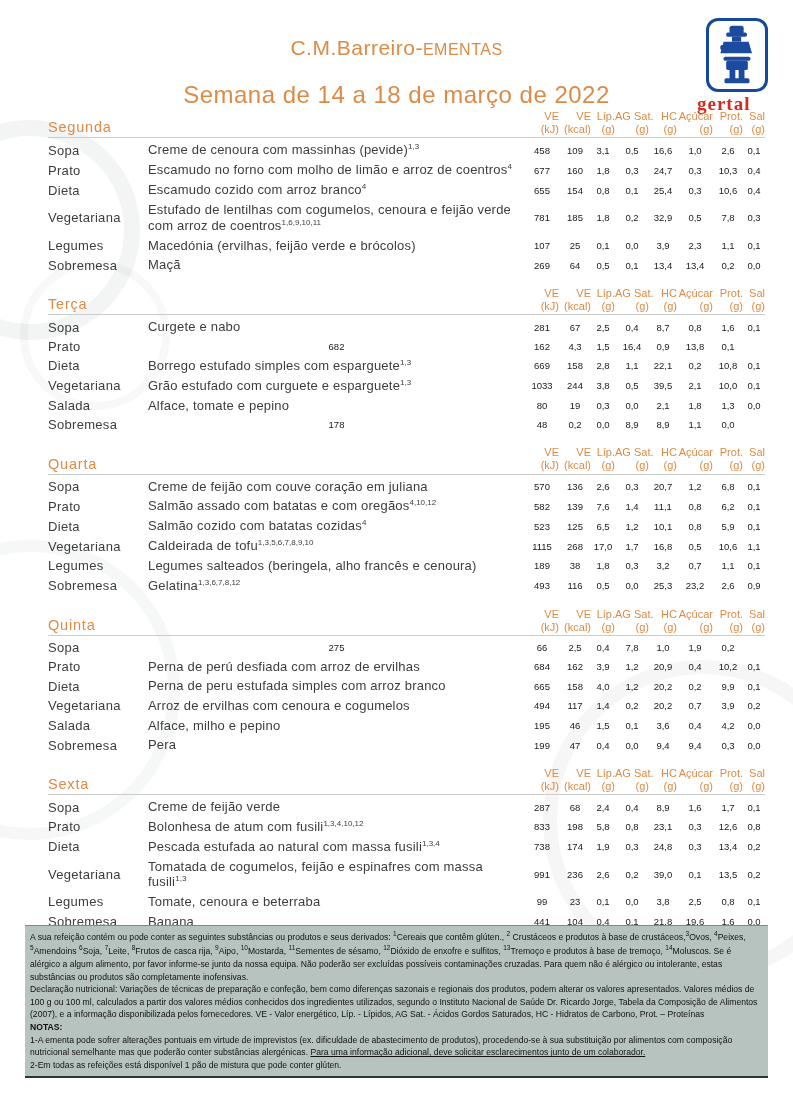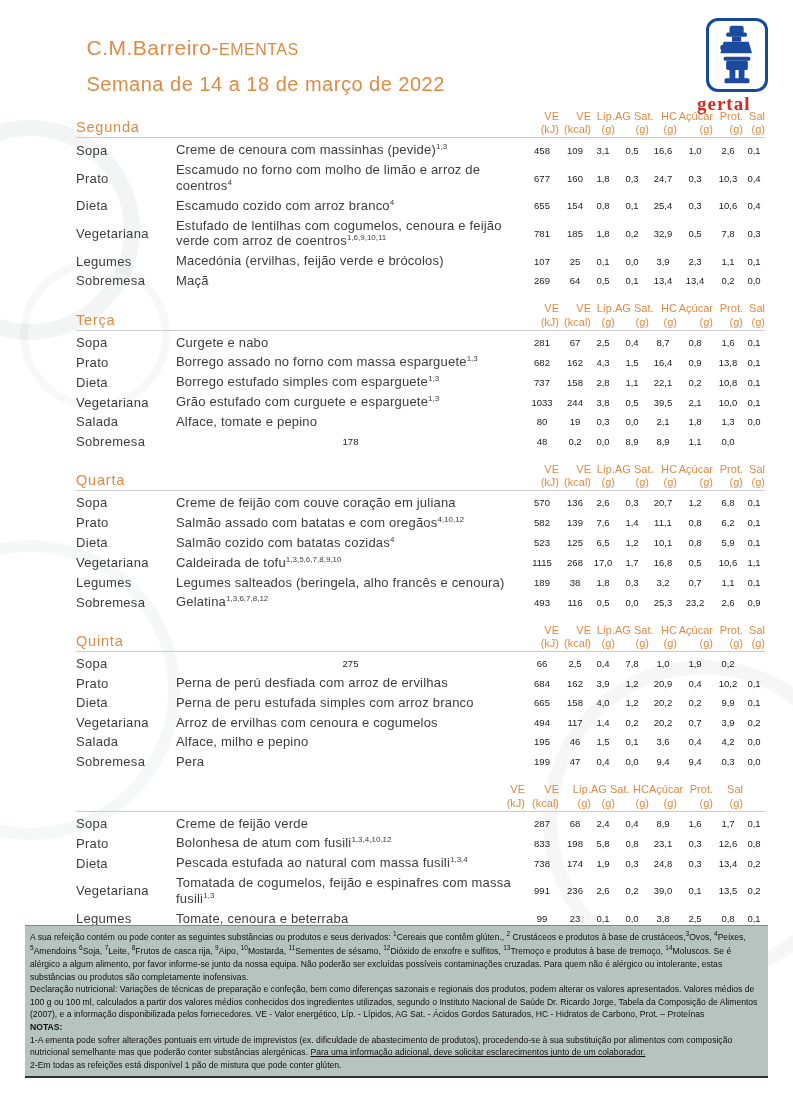--- a/index.html
+++ b/index.html
@@ -20,31 +20,31 @@
   .wm{position:absolute;border-radius:50%;pointer-events:none;z-index:0;}
   .wm1{width:220px;height:220px;left:-80px;top:120px;border:16px solid rgba(140,150,148,0.10);}
   .wm2{width:300px;height:300px;left:-120px;top:540px;border:12px solid rgba(140,150,148,0.08);}
   .wm3{width:320px;height:320px;right:-70px;top:660px;border:14px solid rgba(140,150,148,0.09);}
   .wm4{width:150px;height:150px;left:20px;top:260px;border:8px solid rgba(140,150,148,0.07);}
 
   .sheet{position:relative;z-index:1;width:100%;height:100%;}
 
   
   header{position:relative;padding-top:36px;height:104px;}
-  .titles{width:620px;margin:0 auto;text-align:left;color:var(--orange);}
+  .titles{width:620px;margin:0 auto;text-align:center;color:var(--orange);}
   .title-line1{font-size:21px;letter-spacing:0.5px;}
   .title-line1 .suffix{font-size:16px;letter-spacing:0.5px;}
-  .title-line2{font-size:20px;margin-top:13px;letter-spacing:0.5px;}
+  .title-line2{font-size:24px;margin-top:21px;letter-spacing:0.5px;}
   .logo{position:absolute;top:18px;right:16px;width:80px;}
   .logo-box{width:62px;height:74px;margin:0 auto;border:3px solid #16499b;border-radius:12px;background:#fff;display:flex;align-items:center;justify-content:center;}
   .logo-word{font-family:"Liberation Serif", serif;font-weight:bold;color:#d42b1e;font-size:19px;letter-spacing:1px;margin-top:1px;}
 
   
   main{padding:6px 28px 0 48px;}
-  section.day{margin-bottom:12px;margin-left:28px;}
+  section.day{margin-bottom:12px;}
   .day-header{display:grid;grid-template-columns:1fr var(--numcols);align-items:end;border-bottom:1px solid #cdcdcd;padding-bottom:1px;margin-bottom:2px;}
   .day-name{font-size:14.5px;font-weight:normal;color:var(--orange);letter-spacing:0.8px;padding-bottom:1px;}
   .col-h{text-align:right;font-size:11px;line-height:1.2;color:var(--orange);white-space:nowrap;}
   .menu-row{display:grid;grid-template-columns:100px 1fr var(--numcols);align-items:center;padding:2px 0;}
   .row-label{font-size:13px;color:var(--text);letter-spacing:0.3px;}
   .row-dish{font-size:13px;color:var(--text);line-height:1.2;padding-right:8px;letter-spacing:0.2px;}
   .row-dish sup{font-size:8px;letter-spacing:0;}
   .val{font-size:9.5px;text-align:center;color:#1a1a1a;white-space:nowrap;}
 
   
@@ -251,34 +251,33 @@
           <span class="val">67</span>
           <span class="val">2,5</span>
           <span class="val">0,4</span>
           <span class="val">8,7</span>
           <span class="val">0,8</span>
           <span class="val">1,6</span>
           <span class="val">0,1</span>
         </div>
         <div class="menu-row">
           <span class="row-label">Prato</span>
-          <span class="row-dish">Borrego assado no forno com massa esparguete<sup>1,3</sup></span>
           <span class="val">682</span>
           <span class="val">162</span>
           <span class="val">4,3</span>
           <span class="val">1,5</span>
           <span class="val">16,4</span>
           <span class="val">0,9</span>
           <span class="val">13,8</span>
           <span class="val">0,1</span>
         </div>
         <div class="menu-row">
           <span class="row-label">Dieta</span>
           <span class="row-dish">Borrego estufado simples com esparguete<sup>1,3</sup></span>
-          <span class="val">737</span>
+          <span class="val">669</span>
           <span class="val">158</span>
           <span class="val">2,8</span>
           <span class="val">1,1</span>
           <span class="val">22,1</span>
           <span class="val">0,2</span>
           <span class="val">10,8</span>
           <span class="val">0,1</span>
         </div>
         <div class="menu-row">
           <span class="row-label">Vegetariana</span>
@@ -528,20 +527,21 @@
           <span class="val">0,4</span>
           <span class="val">0,0</span>
           <span class="val">9,4</span>
           <span class="val">9,4</span>
           <span class="val">0,3</span>
           <span class="val">0,0</span>
         </div>
       </section>
       <section class="day">
         <div class="day-header">
+          <h2 class="day-name">Sexta</h2>
           <div class="col-h">
             <div>VE</div>
             <div>(kJ)</div>
           </div>
           <div class="col-h">
             <div>VE</div>
             <div>(kcal)</div>
           </div>
           <div class="col-h">
             <div>Líp.</div>

